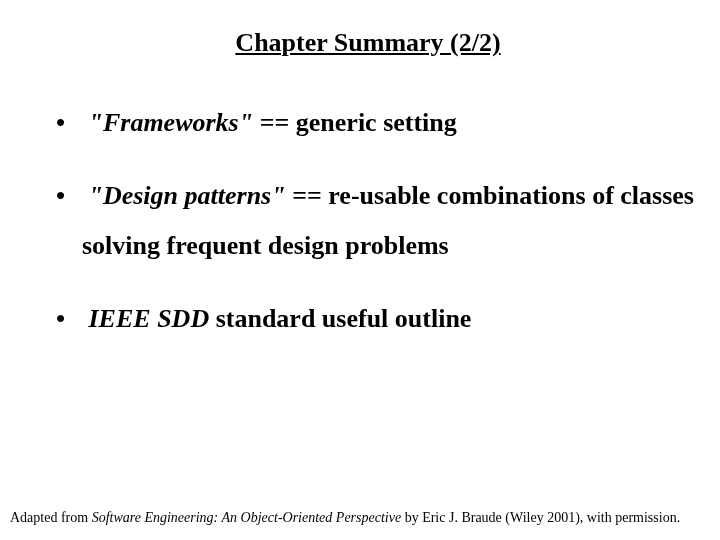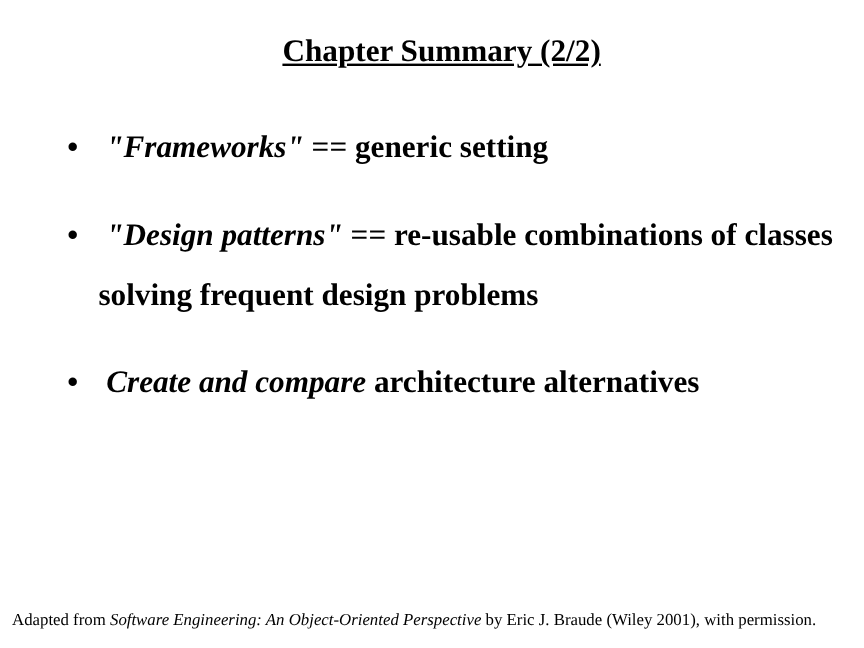--- a/index.html
+++ b/index.html
@@ -63,20 +63,20 @@
   <div class="title">Chapter Summary (2/2)</div>
 
   <ul class="bullets">
     <li>
       <span class="italic">"Frameworks"</span><span> == generic setting</span>
     </li>
     <li>
       <span class="italic">"Design patterns"</span><span> == re-usable combinations of classes solving frequent design problems</span>
     </li>
     <li>
-      <span class="italic">Create and compare</span><span> architecture alternatives</span>
+      <span class="italic">IEEE SDD</span><span> standard useful outline</span>
     </li>
   </ul>
 
   <div class="footer">
     <span>Adapted from </span><span class="book">Software Engineering: An Object-Oriented Perspective</span><span> by Eric J. Braude (Wiley 2001), with permission.</span>
   </div>
 </div>
 
 </body></html>

